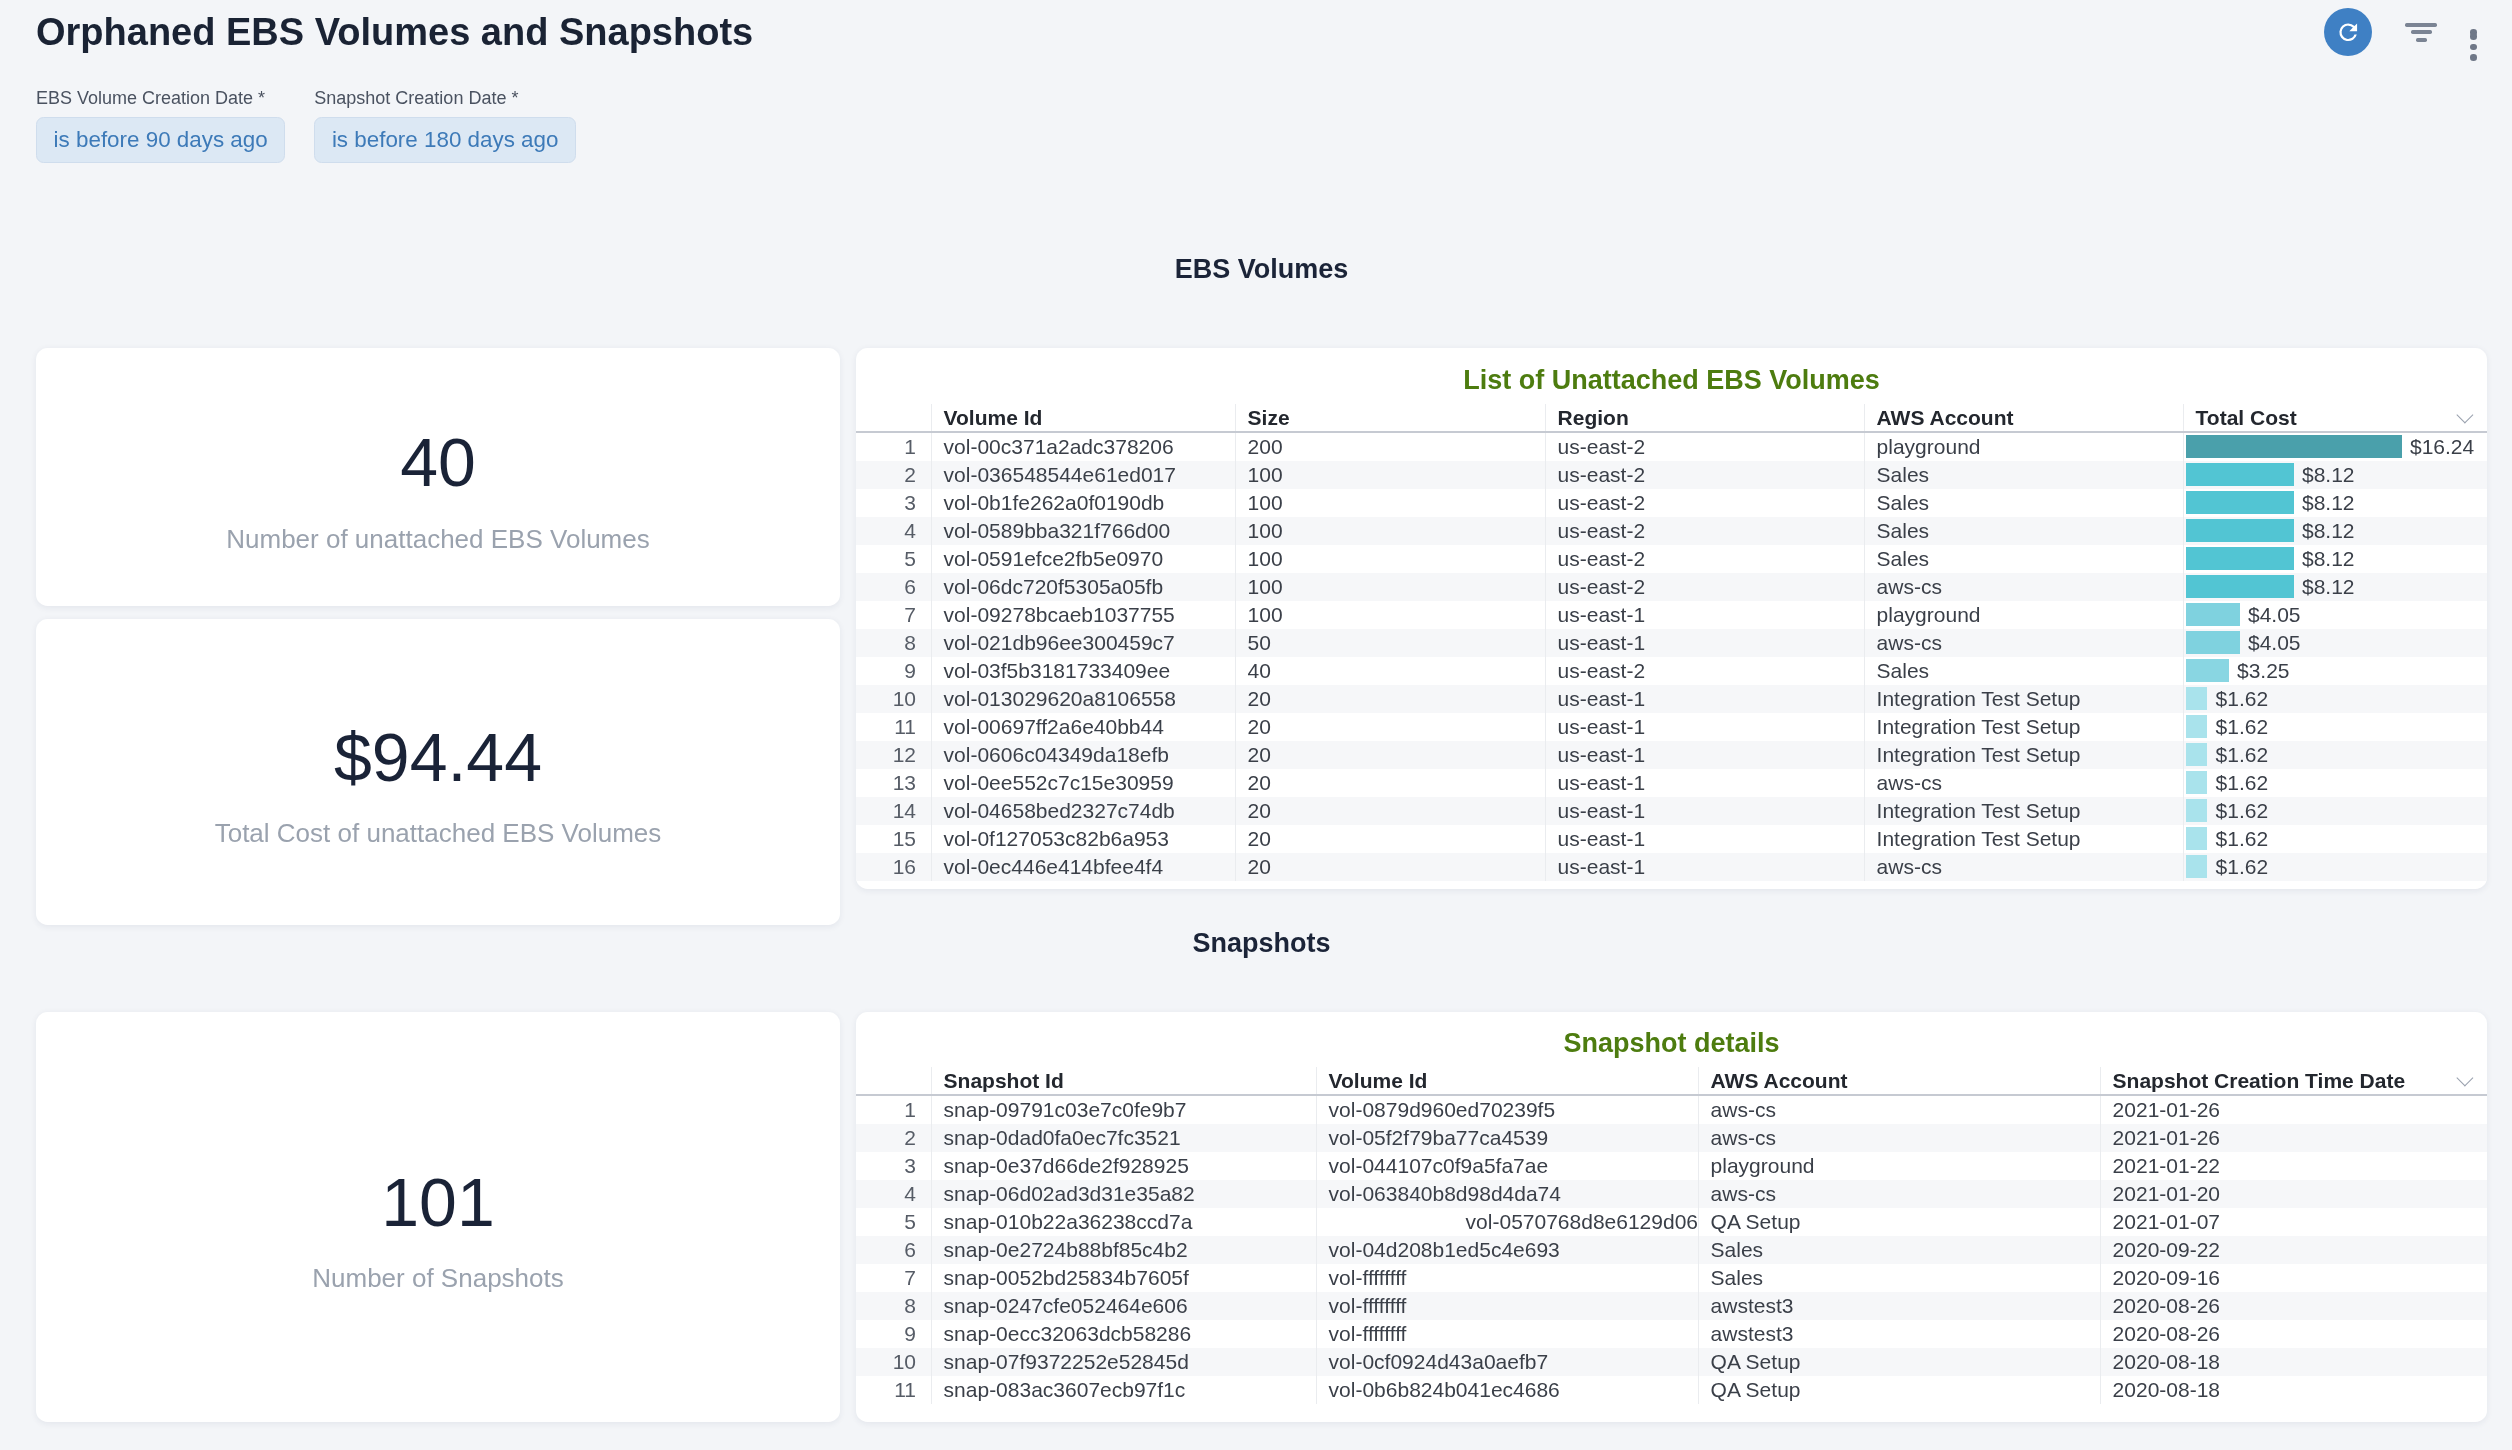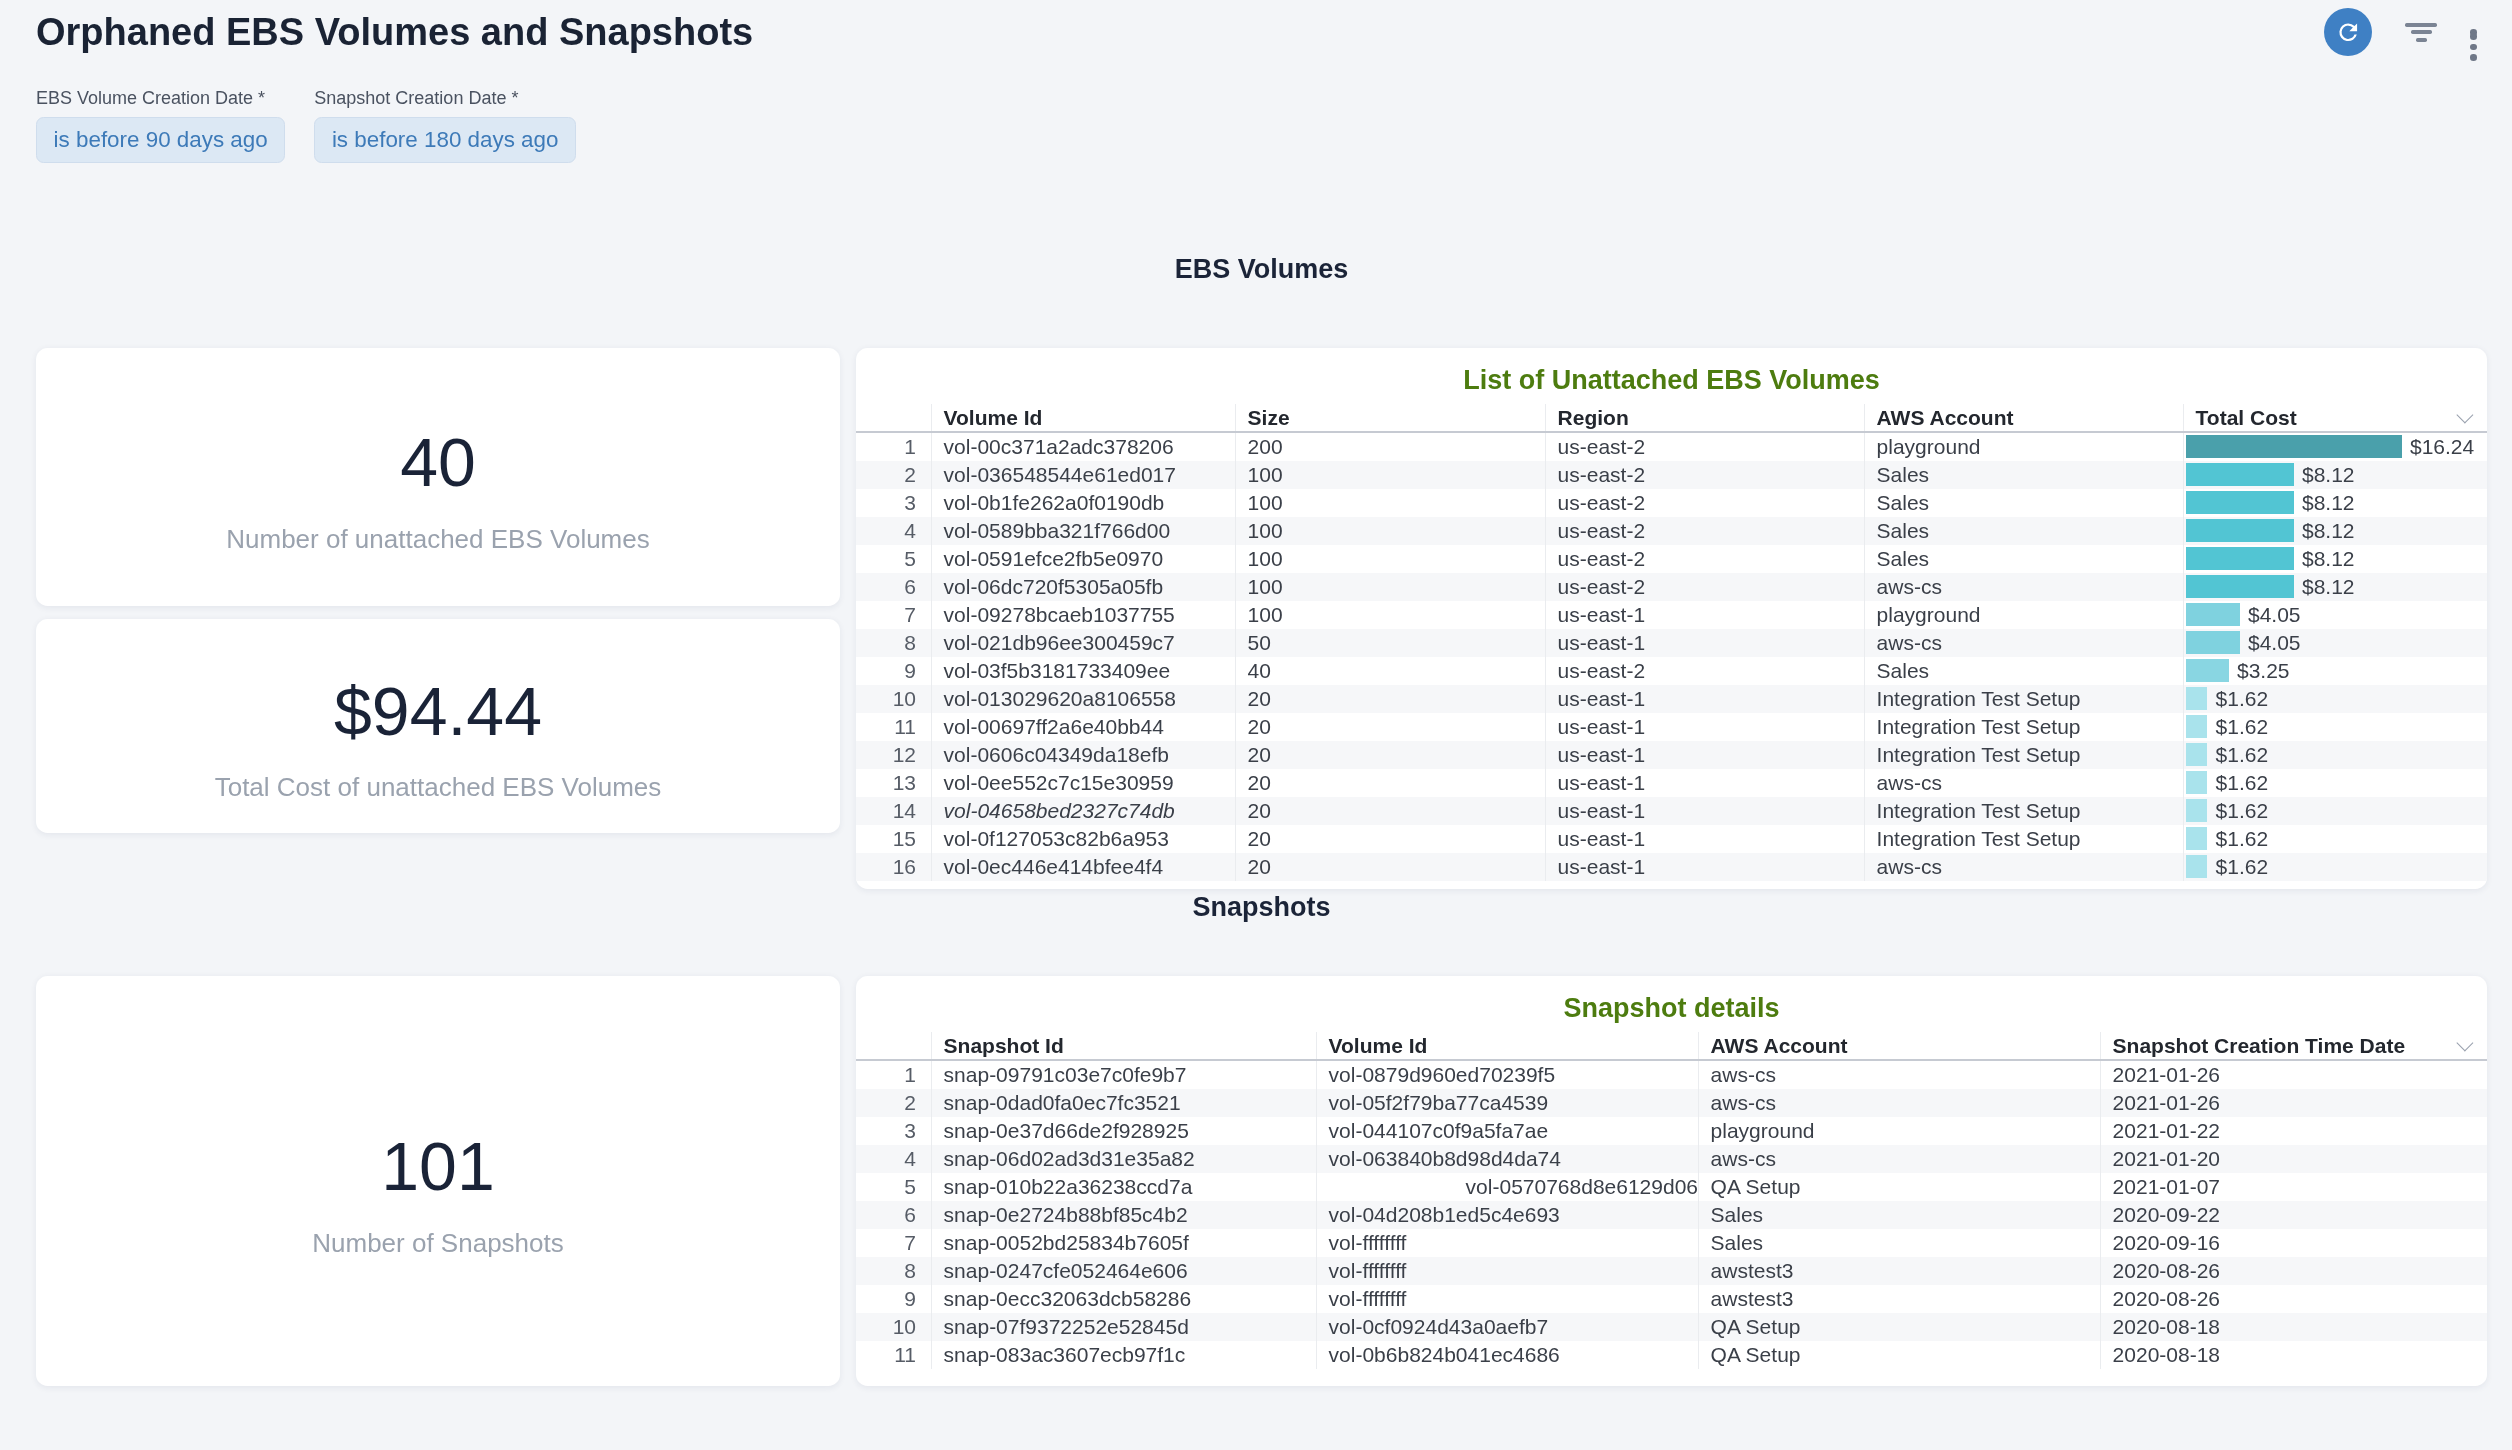--- a/index.html
+++ b/index.html
@@ -35,21 +35,21 @@
   .secheading.snaps{}
 
   
   .vizrow{display:flex;gap:16px;margin-top:60px;}
   .vizrow.second{margin-top:50px;}
   .leftcol{display:flex;flex-direction:column;gap:12.4px;width:804px;flex:0 0 auto;}
   .card{background:#fff;border-radius:11.6px;box-shadow:0 1.7px 6.6px rgba(25,39,80,0.07);box-sizing:border-box;}
   .statcard{display:flex;flex-direction:column;align-items:center;justify-content:center;padding-top:21.6px;}
   .statnum{font-size:68px;font-weight:500;color:#1a2337;line-height:80px;}
   .statlabel{font-size:26px;color:#9aa2ae;margin-top:21.6px;line-height:30px;}
-  .h311{height:258px;} .h326{height:214px;} .h494{height:410px;}
+  .h311{height:258px;} .h326{height:306px;} .h494{height:410px;}
 
   
   .tablecard{width:1631px;flex:0 0 auto;position:relative;overflow:hidden;}
   .tabletitle{margin-top:13.3px;text-align:center;font-size:27px;font-weight:700;color:#4d7c0f;line-height:37px;}
   .thead{display:flex;margin-top:5px;height:27px;border-bottom:2.5px solid #c6cad2;position:relative;}
   .thead .c{font-weight:700;color:#23272e;height:27px;line-height:27px;}
   .tbody{width:100%;}
   .r{display:flex;height:28px;}
   .r:nth-child(even){background:#f6f7f9;}
   .c{flex:0 0 auto;box-sizing:border-box;height:28px;line-height:28px;font-size:21px;color:#3a3f48;
@@ -266,21 +266,21 @@
             <div class="c " style="width: 310px;">20</div>
             <div class="c " style="width: 319px;">us-east-1</div>
             <div class="c " style="width: 319px;">aws-cs</div>
             <div class="c costcell" style="width: 304px;">
               <span class="bar" style="width: 21.6px; background: rgb(169, 227, 236);"></span>
               <span class="costlabel">$1.62</span>
             </div>
           </div>
           <div class="r">
             <div class="c gutter" style="width: 75px;">14</div>
-            <div class="c " style="width: 304px; font-style: italic;">vol-04658bed2327c74db</div>
+            <div class="c " style="width: 304px;">vol-04658bed2327c74db</div>
             <div class="c " style="width: 310px;">20</div>
             <div class="c " style="width: 319px;">us-east-1</div>
             <div class="c " style="width: 319px;">Integration Test Setup</div>
             <div class="c costcell" style="width: 304px;">
               <span class="bar" style="width: 21.6px; background: rgb(169, 227, 236);"></span>
               <span class="costlabel">$1.62</span>
             </div>
           </div>
           <div class="r">
             <div class="c gutter" style="width: 75px;">15</div>

